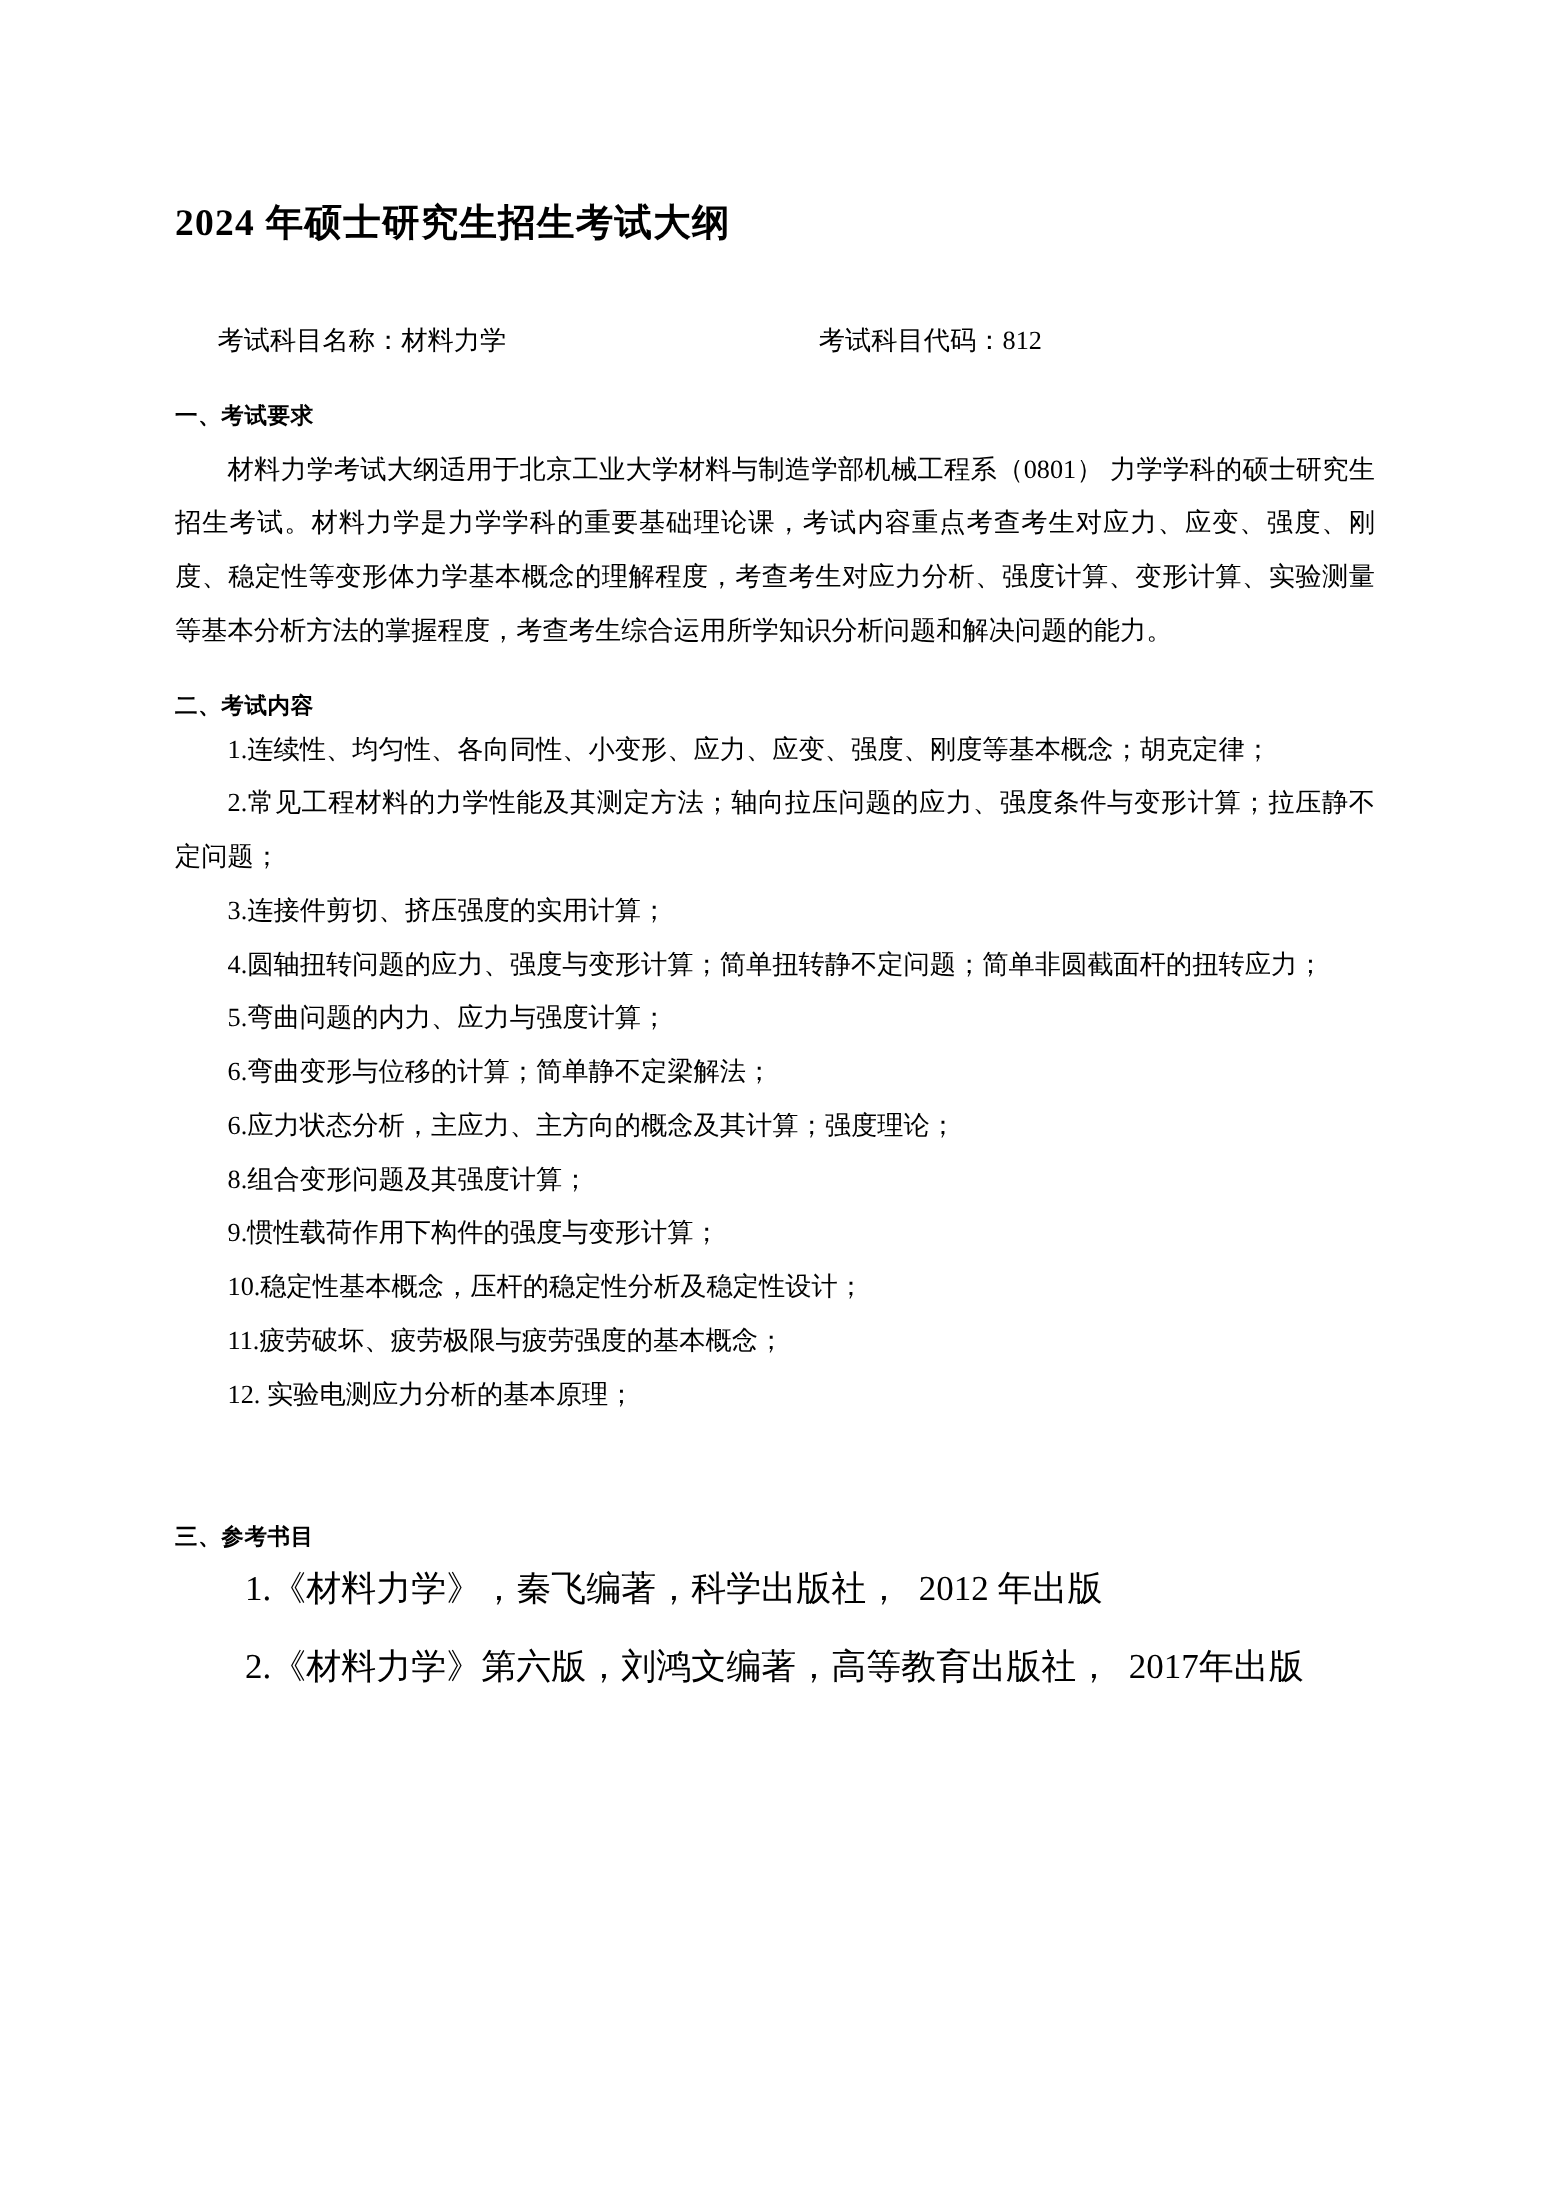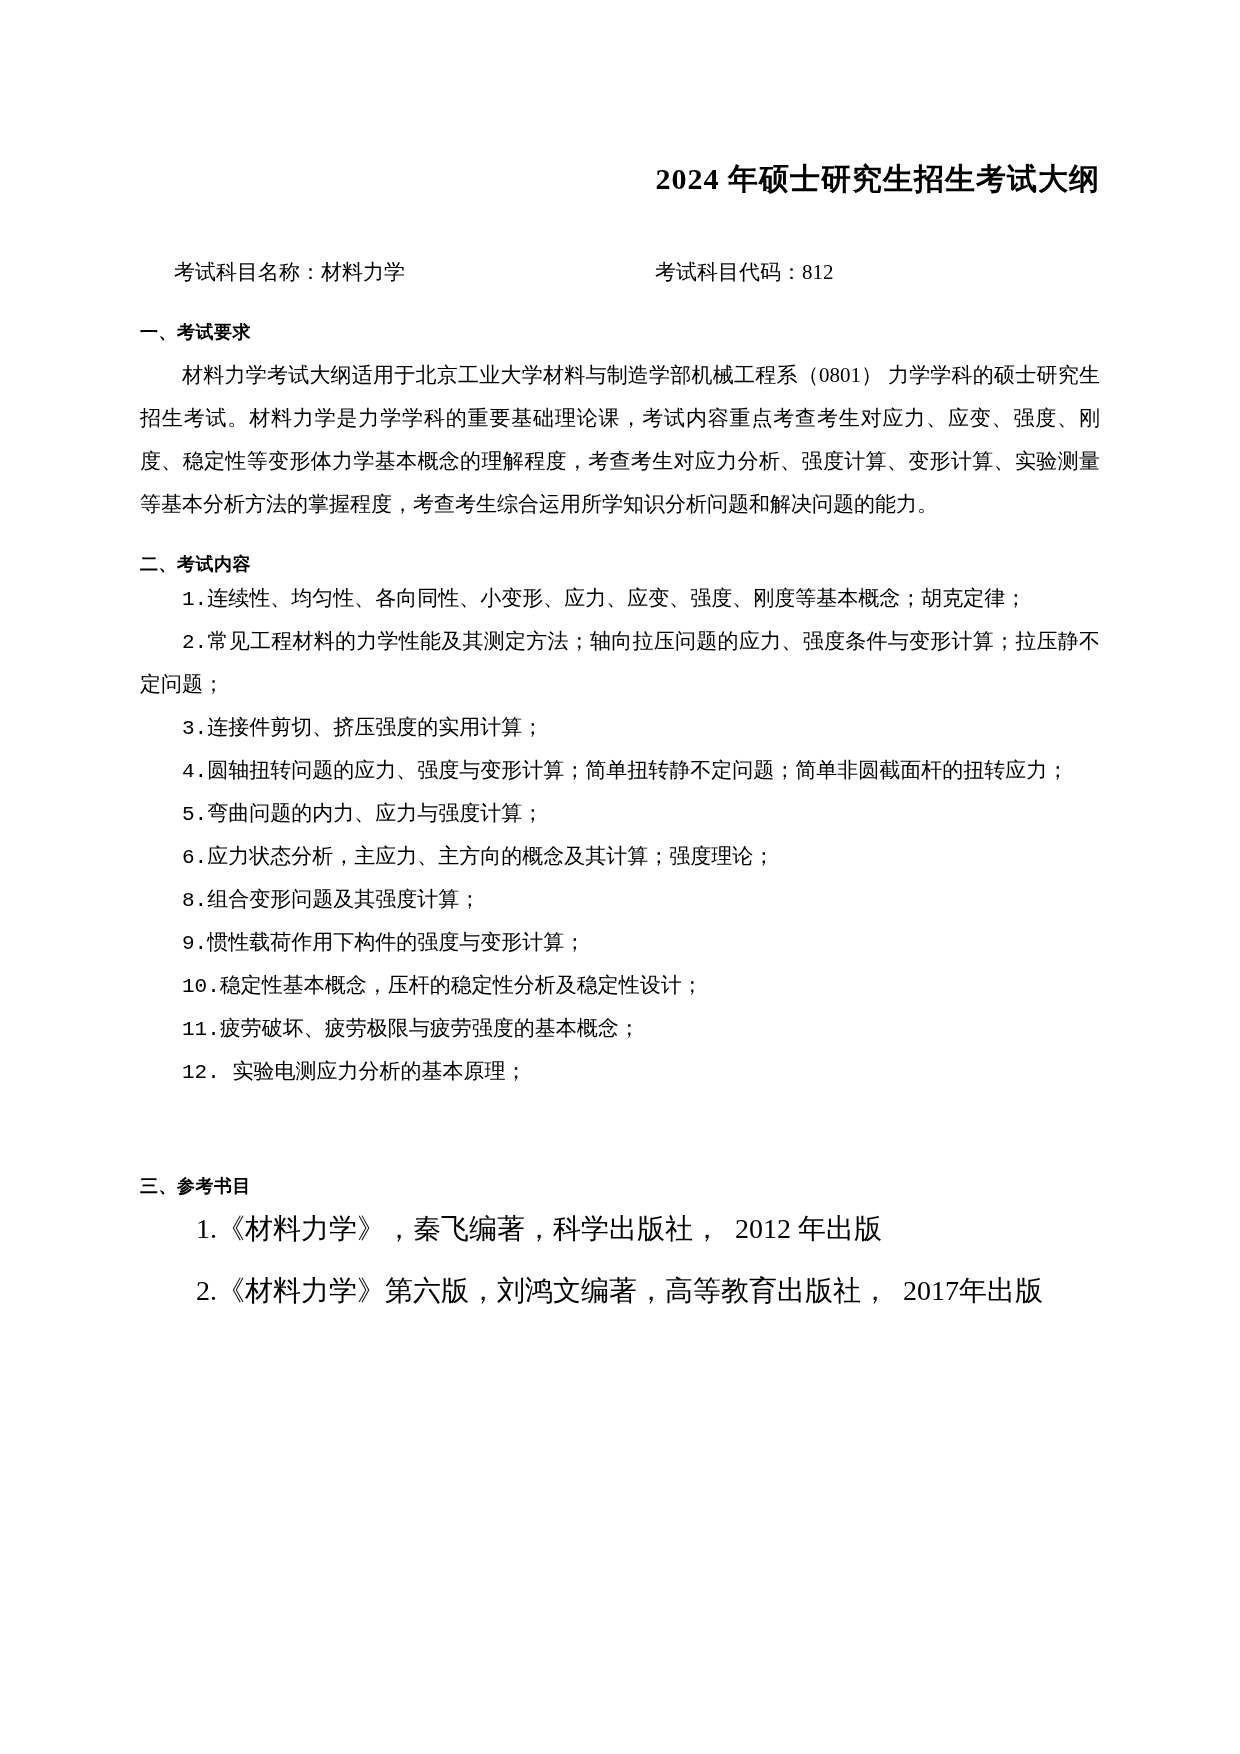--- a/index.html
+++ b/index.html
@@ -12,21 +12,21 @@
     height: 1754px;
     background: #ffffff;
     position: relative;
     box-sizing: border-box;
     padding: 118px 140px 0 140px;
     font-family: "Liberation Serif", "DejaVu Serif", serif;
     color: #000000;
     overflow: hidden;
   }
   .doc-title {
-    text-align: right;
+    text-align: left;
     font-size: 30px;
     font-weight: bold;
     letter-spacing: 1px;
     margin: 40px 0 0 0;
     line-height: 1.4;
   }
   .subject-row {
     display: flex;
     align-items: baseline;
     margin-top: 56px;
@@ -66,21 +66,20 @@
     margin: 0;
     padding: 0;
     list-style: none;
   }
   .list li {
     font-size: 21px;
     line-height: 2.05;
     text-align: justify;
     text-indent: 2em;
     margin: 0;
-    font-family: Liberation Mono, monospace;
   }
   .books {
     margin: 0;
     padding: 0;
     list-style: none;
   }
   .books li {
     font-size: 28px;
     line-height: 2.2;
     text-indent: 2em;
@@ -104,20 +103,21 @@
   <p class="para">材料力学考试大纲适用于北京工业大学材料与制造学部机械工程系（0801） 力学学科的硕士研究生招生考试。材料力学是力学学科的重要基础理论课，考试内容重点考查考生对应力、应变、强度、刚度、稳定性等变形体力学基本概念的理解程度，考查考生对应力分析、强度计算、变形计算、实验测量等基本分析方法的掌握程度，考查考生综合运用所学知识分析问题和解决问题的能力。</p>
 
   <h2 class="section-heading tight">二、考试内容</h2>
 
   <ul class="list">
     <li>1.连续性、均匀性、各向同性、小变形、应力、应变、强度、刚度等基本概念；胡克定律；</li>
     <li>2.常见工程材料的力学性能及其测定方法；轴向拉压问题的应力、强度条件与变形计算；拉压静不定问题；</li>
     <li>3.连接件剪切、挤压强度的实用计算；</li>
     <li>4.圆轴扭转问题的应力、强度与变形计算；简单扭转静不定问题；简单非圆截面杆的扭转应力；</li>
     <li>5.弯曲问题的内力、应力与强度计算；</li>
+    <li>6.弯曲变形与位移的计算；简单静不定梁解法；</li>
     <li>6.应力状态分析，主应力、主方向的概念及其计算；强度理论；</li>
     <li>8.组合变形问题及其强度计算；</li>
     <li>9.惯性载荷作用下构件的强度与变形计算；</li>
     <li>10.稳定性基本概念，压杆的稳定性分析及稳定性设计；</li>
     <li>11.疲劳破坏、疲劳极限与疲劳强度的基本概念；</li>
     <li>12. 实验电测应力分析的基本原理；</li>
   </ul>
 
   <h2 class="section-heading books">三、参考书目</h2>
 

